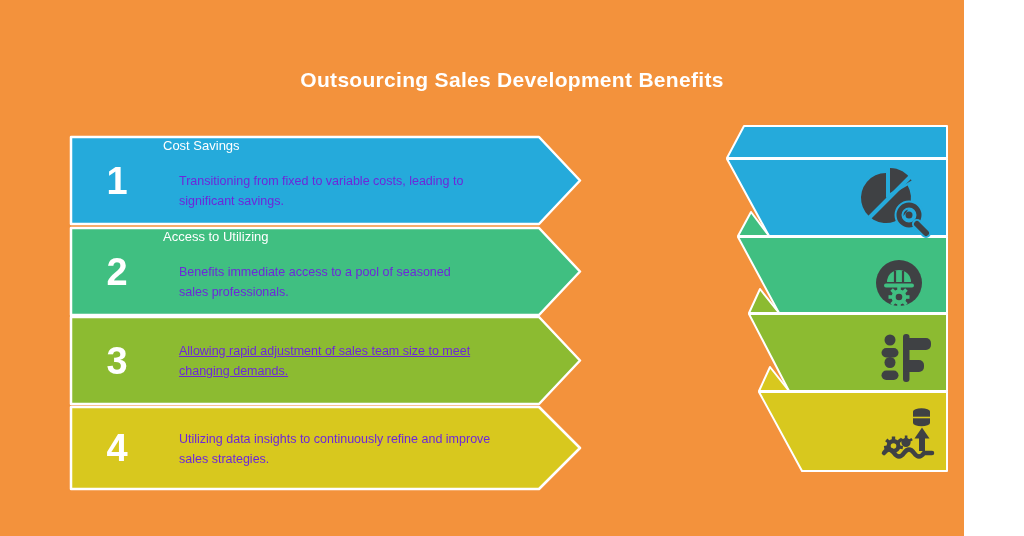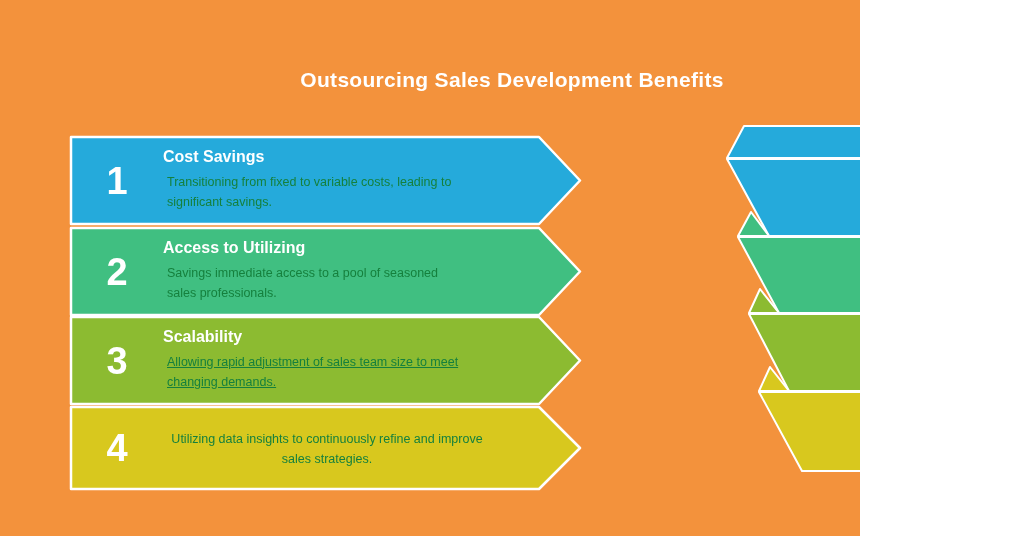--- a/index.html
+++ b/index.html
@@ -1,19 +1,19 @@
 <!DOCTYPE html>
 <html><head>
 <meta charset="utf-8">
 <style>
   html,body { margin:0; padding:0; }
   body { font-family: "Liberation Sans", sans-serif; }
   .stage {
     position:relative;
-    width:860px; height:536px;
+    width:964px; height:536px;
     overflow:hidden;
   }
   .stage svg.scene { position:absolute; left:0; top:0; }
   .page-title {
     position:absolute; left:0; top:68px; width:1024px;
     margin:0; text-align:center;
     font-size:21px; font-weight:bold; letter-spacing:0.3px;
     color:#FFFFFF;
   }
   .banner-text {
@@ -24,31 +24,31 @@
   .bt-2 { top:228px; height:87px; }
   .bt-3 { top:317px; height:87px; }
   .bt-4 { top:407px; height:82px; }
   .num {
     width:92px; text-align:center;
     font-size:38px; font-weight:bold; line-height:1;
   }
   .txt { flex:1; padding-top:1px; }
   .item-title {
     margin:0 0 6px 0;
-    font-size:16px; font-weight:bold; line-height:19px;
+    font-size:13px; font-weight:normal; line-height:19px;
   }
   .item-desc {
-    margin:4px;
+    margin:16px;
     font-size:12.5px; line-height:20px;
-    color:#15803d;
+    color:#6d28d9;
   }
   .bt-1 .item-desc { max-width:340px; }
   .bt-2 .item-desc { max-width:300px; }
   .bt-3 .item-desc { max-width:330px;text-decoration:underline; }
-  .bt-4 .item-desc { max-width:320px;text-align:center; }
+  .bt-4 .item-desc { max-width:320px; }
 </style>
 </head>
 <body>
 
 <div class="stage">
 
   <svg class="scene" width="1024" height="536" viewBox="0 0 1024 536">
 
     <rect x="0" y="0" width="1024" height="536" fill="#F3923C"></rect>
 
@@ -146,28 +146,27 @@
     <div class="txt">
       <p class="item-title">Cost Savings</p>
       <p class="item-desc">Transitioning from fixed to variable costs, leading to significant savings.</p>
     </div>
   </div>
 
   <div class="banner-text bt-2">
     <div class="num">2</div>
     <div class="txt">
       <p class="item-title">Access to Utilizing</p>
-      <p class="item-desc">Savings immediate access to a pool of seasoned sales professionals.</p>
+      <p class="item-desc">Benefits immediate access to a pool of seasoned sales professionals.</p>
     </div>
   </div>
 
   <div class="banner-text bt-3">
     <div class="num">3</div>
     <div class="txt">
-      <p class="item-title">Scalability</p>
       <p class="item-desc">Allowing rapid adjustment of sales team size to meet changing demands.</p>
     </div>
   </div>
 
   <div class="banner-text bt-4">
     <div class="num">4</div>
     <div class="txt">
       <p class="item-desc">Utilizing data insights to continuously refine and improve sales strategies.</p>
     </div>
   </div>

